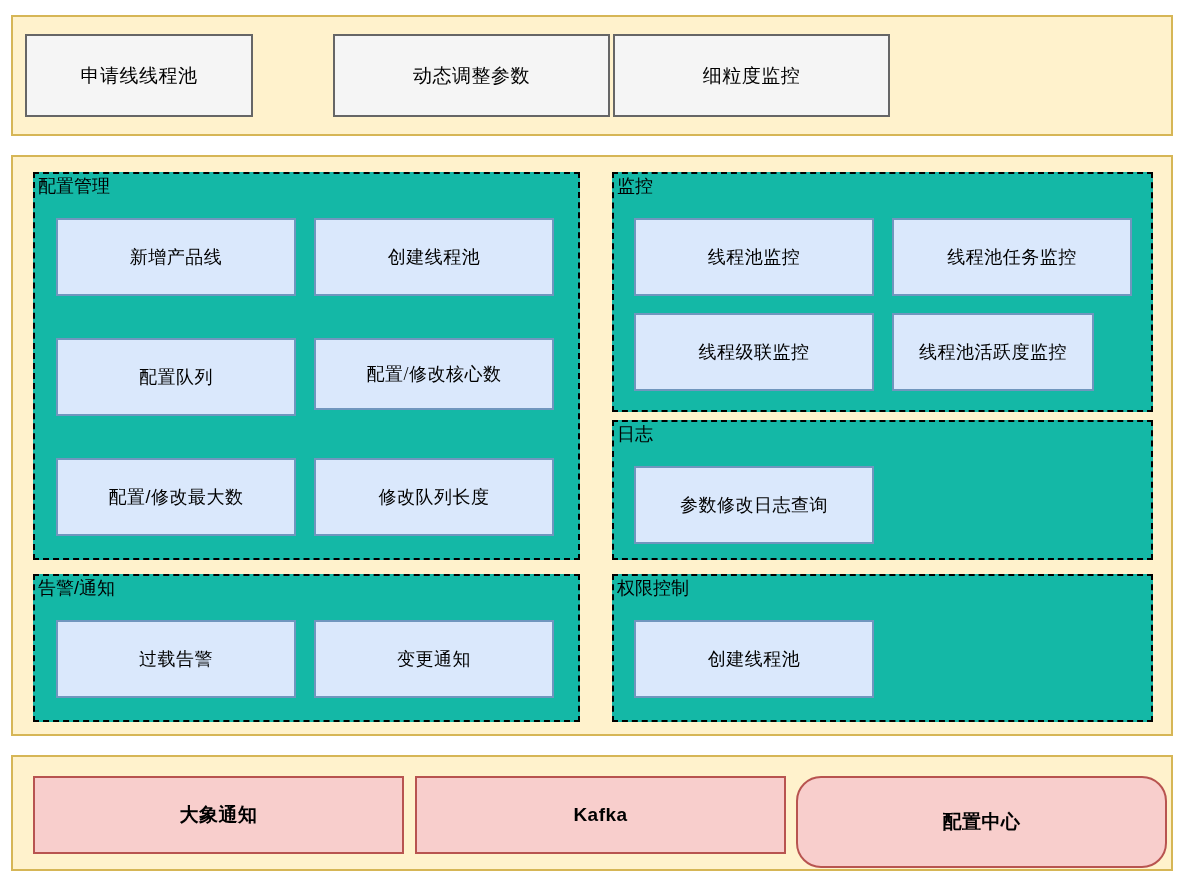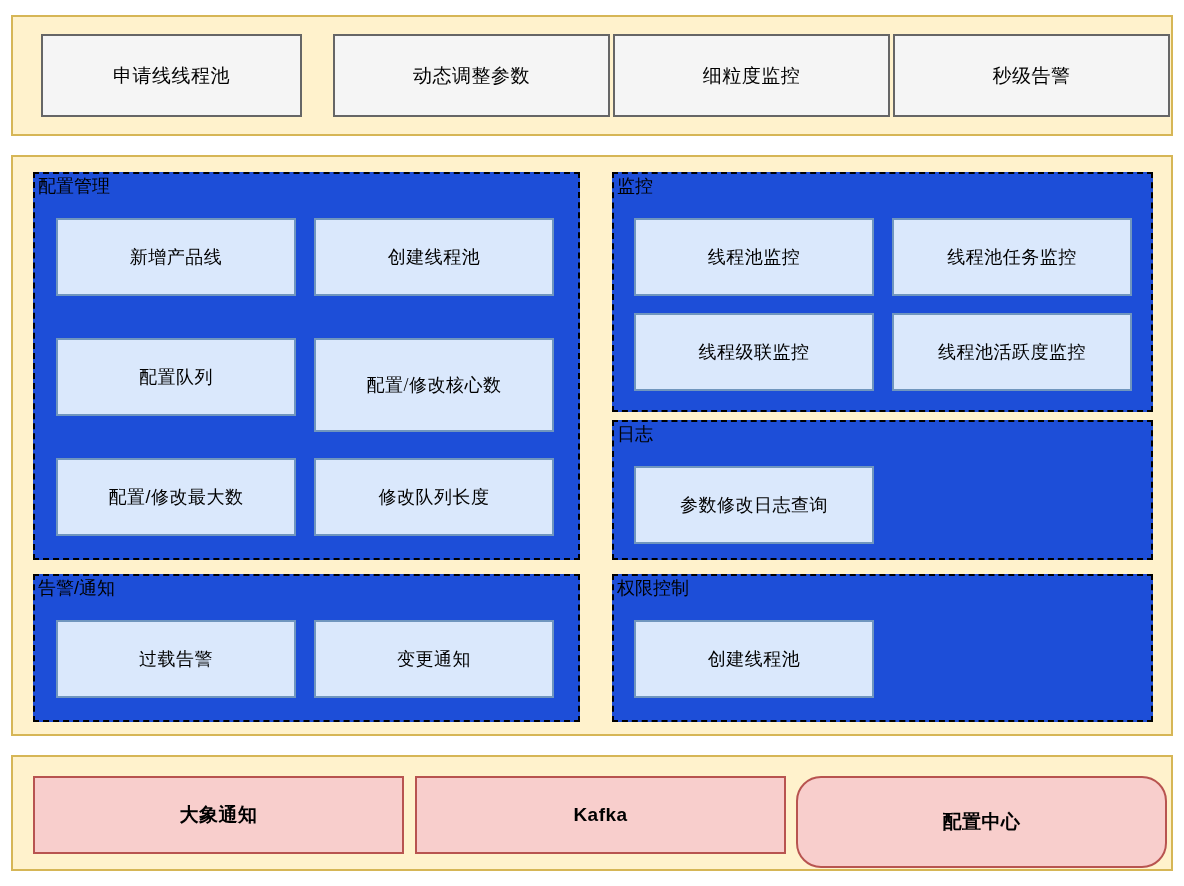--- a/index.html
+++ b/index.html
@@ -57,21 +57,21 @@
     align-items: center;
     justify-content: center;
     font-size: 19px;
     color: #000000;
     letter-spacing: 0.5px;
   }
 
   
   .group {
     position: absolute;
-    background: #1d4ed8;
+    background: #14b8a6;
     border: 2px dashed #000000;
     box-sizing: border-box;
   }
   .group-label {
     position: absolute;
     left: 3px;
     top: 1px;
     font-size: 18px;
     color: #000000;
     line-height: 22px;
@@ -91,50 +91,47 @@
     color: #000000;
     letter-spacing: 0.5px;
   }
 </style>
 </head>
 <body>
 
 <div class="page">
 
   <div class="band" id="top-band">
-    <div class="chip-grey" style="left:28px;  top:17px; width:261px; height:83px;">
+    <div class="chip-grey" style="left:12px;  top:17px; width:228px; height:83px;">
       <span>申请线线程池</span>
     </div>
     <div class="chip-grey" style="left:320px; top:17px; width:277px; height:83px;">
       <span>动态调整参数</span>
     </div>
     <div class="chip-grey" style="left:600px; top:17px; width:277px; height:83px;">
       <span>细粒度监控</span>
     </div>
-    <div class="chip-grey" style="left:880px; top:17px; width:277px; height:83px;">
-      <span>秒级告警</span>
-    </div>
   </div>
 
   <div class="band" id="mid-band">
 
     <div class="group" style="left:20px; top:15px; width:547px; height:388px;">
       <div class="group-label">配置管理</div>
 
       <div class="chip-blue" style="left:21px;  top:44px;  width:240px; height:78px;">
         <span>新增产品线</span>
       </div>
       <div class="chip-blue" style="left:279px; top:44px;  width:240px; height:78px;">
         <span>创建线程池</span>
       </div>
 
       <div class="chip-blue" style="left:21px;  top:164px; width:240px; height:78px;">
         <span>配置队列</span>
       </div>
-      <div class="chip-blue" style="left:279px; top:164px; width:240px; height:94px;font-family:Liberation Serif, serif;">
+      <div class="chip-blue" style="left:279px; top:164px; width:240px; height:72px;font-family:Liberation Serif, serif;">
         <span>配置/修改核心数</span>
       </div>
 
       <div class="chip-blue" style="left:21px;  top:284px; width:240px; height:78px;">
         <span>配置/修改最大数</span>
       </div>
       <div class="chip-blue" style="left:279px; top:284px; width:240px; height:78px;">
         <span>修改队列长度</span>
       </div>
     </div>
@@ -156,21 +153,21 @@
       <div class="chip-blue" style="left:20px;  top:44px;  width:240px; height:78px;">
         <span>线程池监控</span>
       </div>
       <div class="chip-blue" style="left:278px; top:44px;  width:240px; height:78px;">
         <span>线程池任务监控</span>
       </div>
 
       <div class="chip-blue" style="left:20px;  top:139px; width:240px; height:78px;">
         <span>线程级联监控</span>
       </div>
-      <div class="chip-blue" style="left:278px; top:139px; width:240px; height:78px;">
+      <div class="chip-blue" style="left:278px; top:139px; width:202px; height:78px;">
         <span>线程池活跃度监控</span>
       </div>
     </div>
 
     <div class="group" style="left:599px; top:263px; width:541px; height:140px;">
       <div class="group-label">日志</div>
 
       <div class="chip-blue" style="left:20px; top:44px; width:240px; height:78px;">
         <span>参数修改日志查询</span>
       </div>

